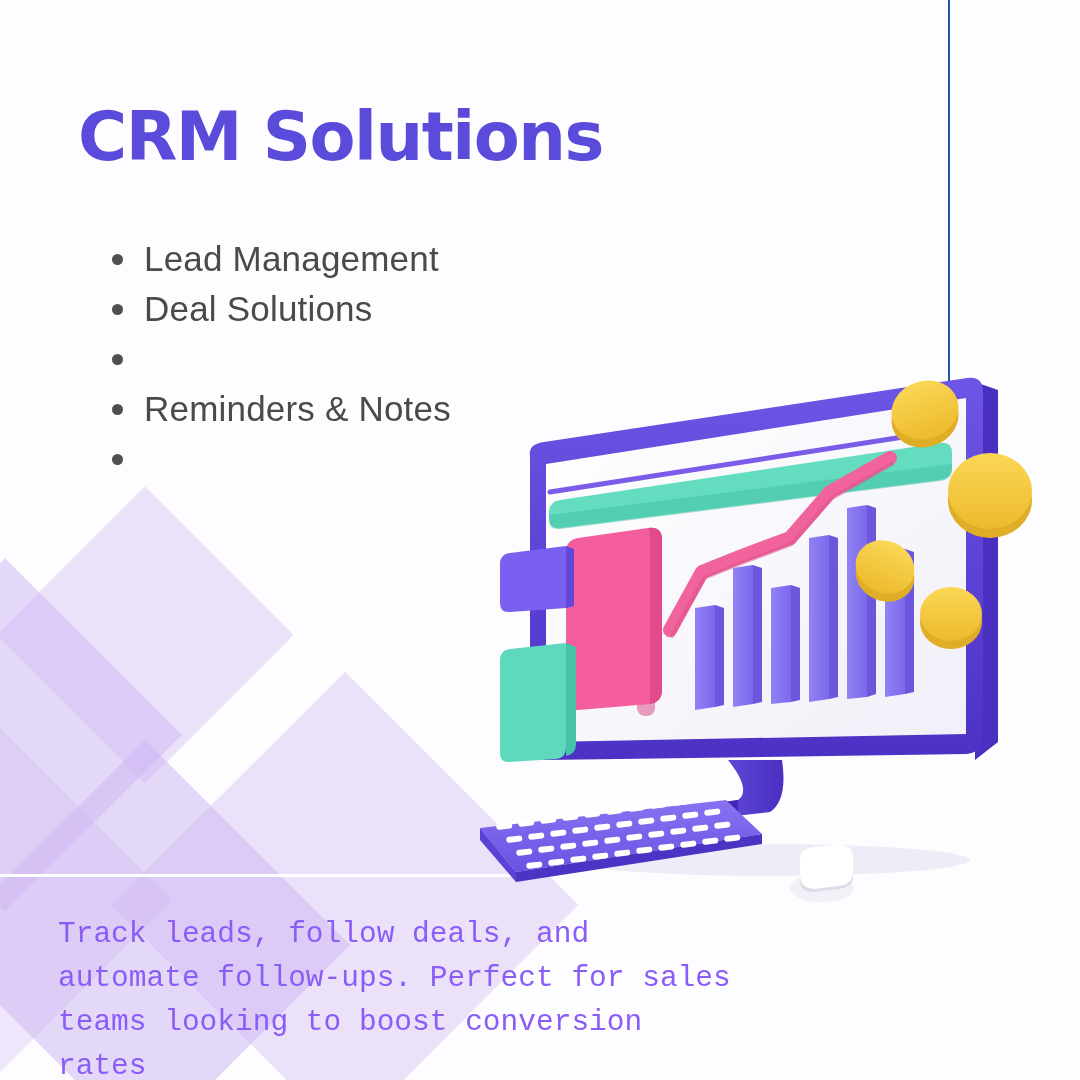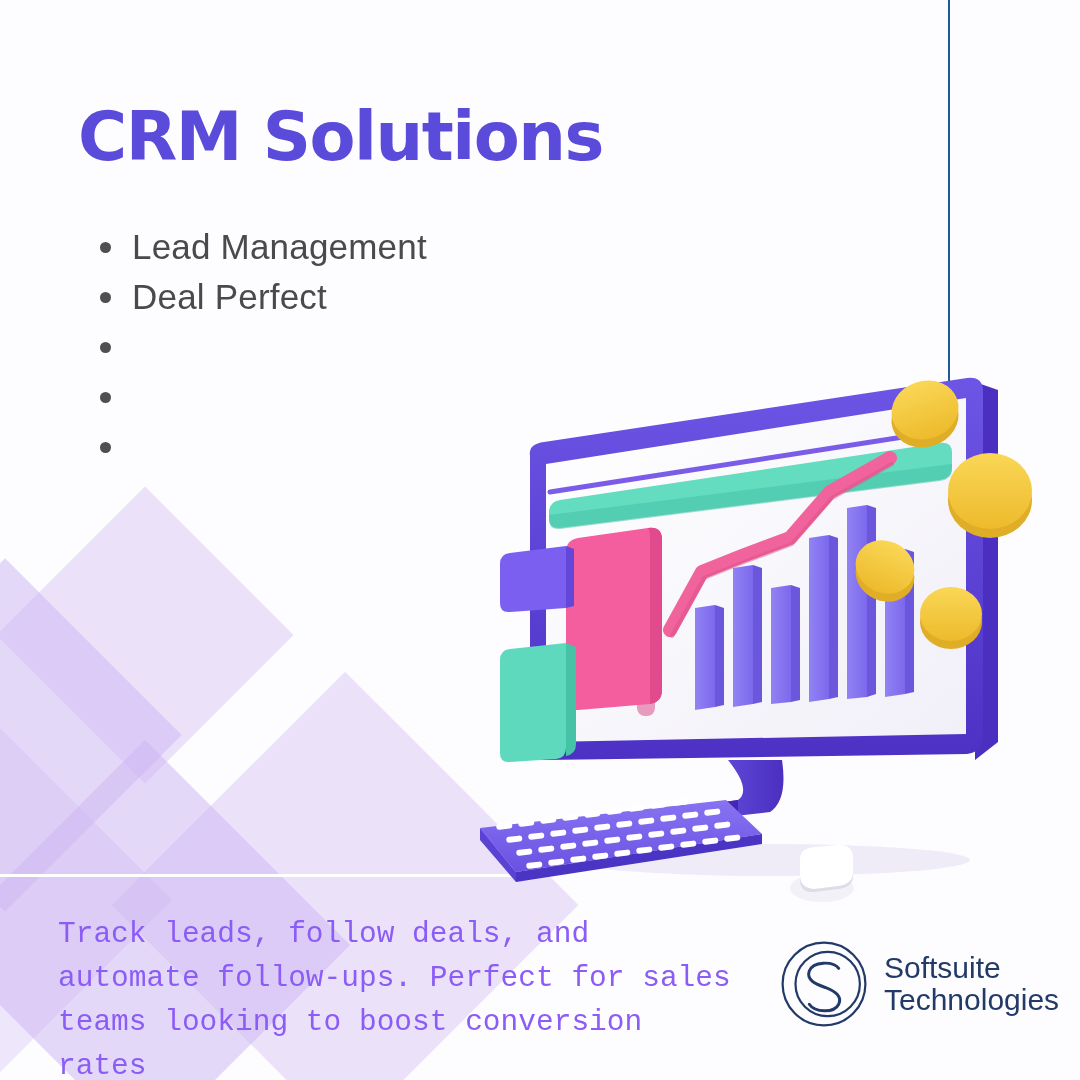--- a/index.html
+++ b/index.html
@@ -28,21 +28,21 @@
   .headline{
     position:absolute;left:78px;top:104px;
     font-size:67px;line-height:1.0;
     font-weight:bold;color:#5B4BDB;
     letter-spacing:-1.5px;
     font-family:"DejaVu Sans", sans-serif;
     white-space:nowrap;
   }
 
   
-  .features{position:absolute;left:100px;top:222px;margin:0;padding:0;list-style:none;}
+  .features{position:absolute;left:100px;top:222px;margin:12px;padding:0;list-style:none;}
   .feature{display:flex;align-items:center;height:50px;}
   .bullet{width:11px;height:11px;border-radius:50%;background:#4F4F4F;margin-right:21px;flex:none;}
   .feature-label{
     font-size:35px;color:#4A4A4A;white-space:nowrap;
     font-family:"Liberation Sans", sans-serif;letter-spacing:.2px;
   }
 
   
   .caption{
     position:absolute;left:58px;top:912px;width:690px;
@@ -82,48 +82,36 @@
 
   <div class="headline">CRM Solutions</div>
 
   <ul class="features">
     <li class="feature">
       <span class="bullet"></span>
       <span class="feature-label">Lead Management</span>
     </li>
     <li class="feature">
       <span class="bullet"></span>
-      <span class="feature-label">Deal Perfect</span>
-    </li>
-    <li class="feature">
-      <span class="bullet"></span>
-    </li>
-    <li class="feature">
-      <span class="bullet"></span>
+      <span class="feature-label">Deal Solutions</span>
+    </li>
+    <li class="feature">
+      <span class="bullet"></span>
+    </li>
+    <li class="feature">
+      <span class="bullet"></span>
+      <span class="feature-label">Reminders &amp; Notes</span>
     </li>
     <li class="feature">
       <span class="bullet"></span>
     </li>
   </ul>
 
   <div class="caption">Track leads, follow deals, and automate follow-ups. Perfect for sales teams looking to boost conversion rates</div>
 
-  <div class="logo">
-    <span class="logo-mark">
-      <svg viewBox="0 0 100 100">
-        <circle cx="50" cy="50" r="45" fill="none" stroke="#233A69" stroke-width="2.4"></circle>
-        <circle cx="54" cy="50" r="35" fill="none" stroke="#233A69" stroke-width="2.4"></circle>
-        <path d="M66 33 C60 25, 38 25, 34 36 C30 47, 44 51, 52 54 C62 58, 70 63, 66 72 C61 82, 40 81, 34 72" fill="none" stroke="#233A69" stroke-width="3.2" stroke-linecap="round"></path>
-      </svg>
-    </span>
-    <span class="logo-text">
-      <span>Softsuite</span>
-      <span>Technologies</span>
-    </span>
-  </div>
 
   <div class="illus">
     <svg viewBox="0 0 610 560">
       <defs>
         <linearGradient id="gBezel" x1="0" y1="0" x2="0" y2="1">
           <stop offset="0" stop-color="#6D55E6"></stop>
             <stop offset="1" stop-color="#4C31C4"></stop>
         </linearGradient>
         <linearGradient id="gBar" x1="0" y1="0" x2="1" y2="0">
           <stop offset="0" stop-color="#9183F4"></stop>

